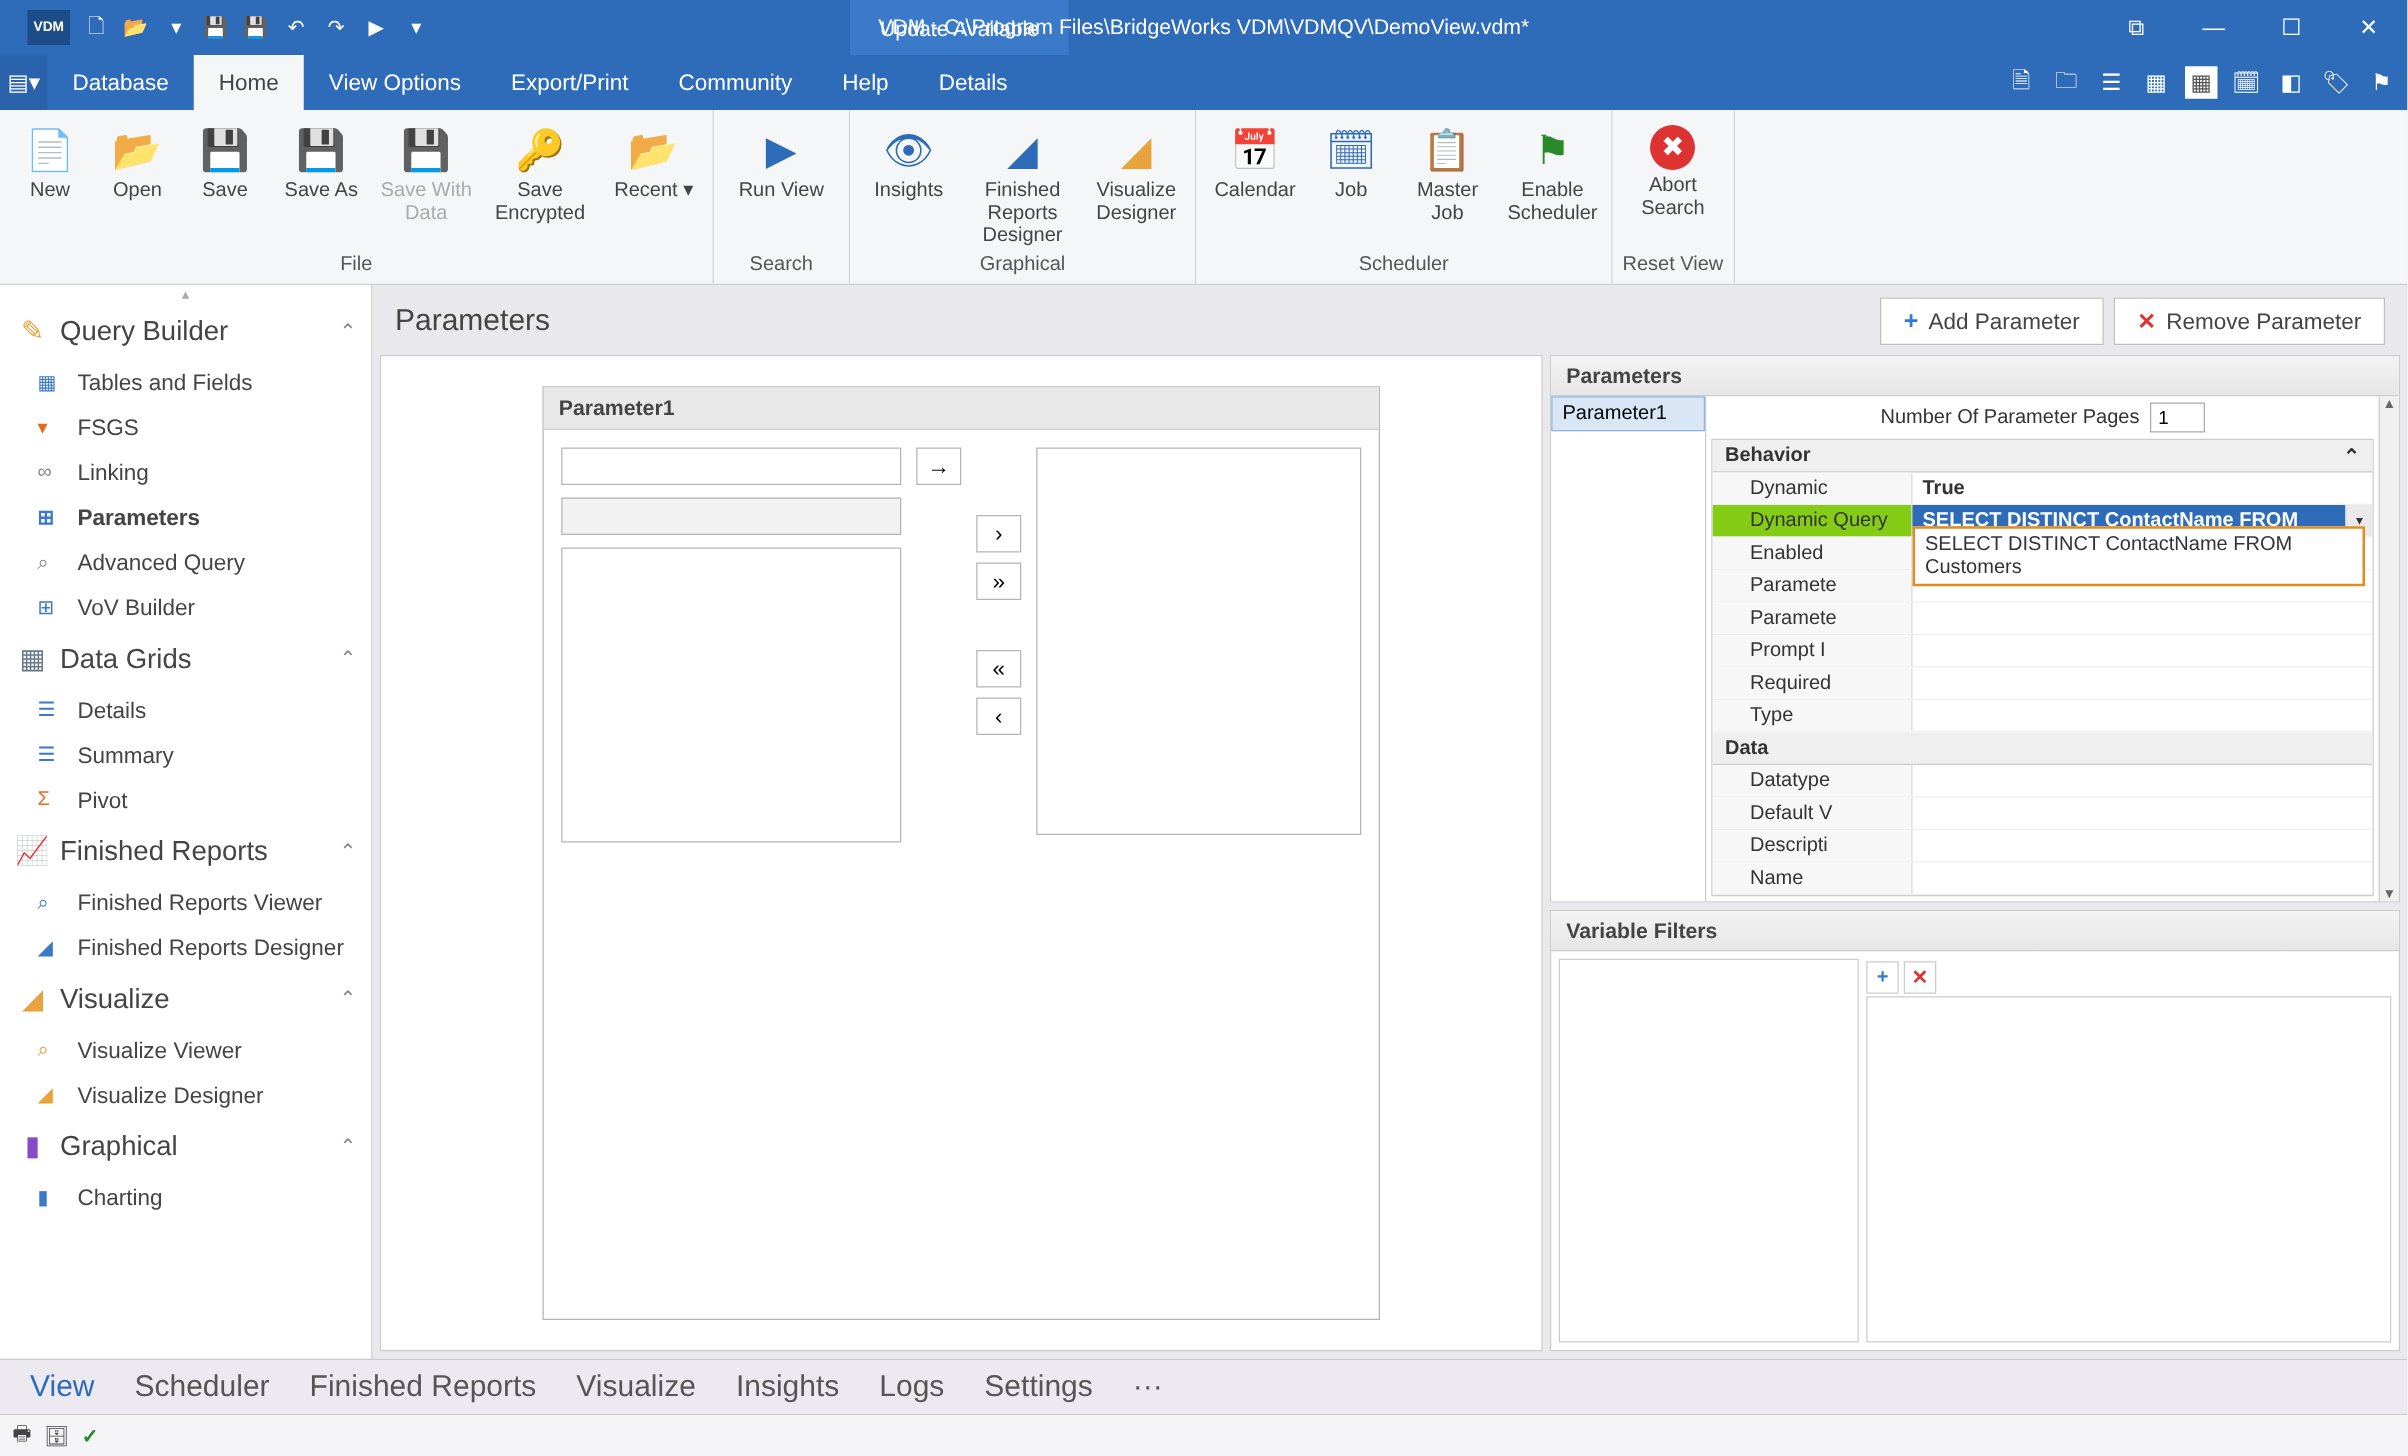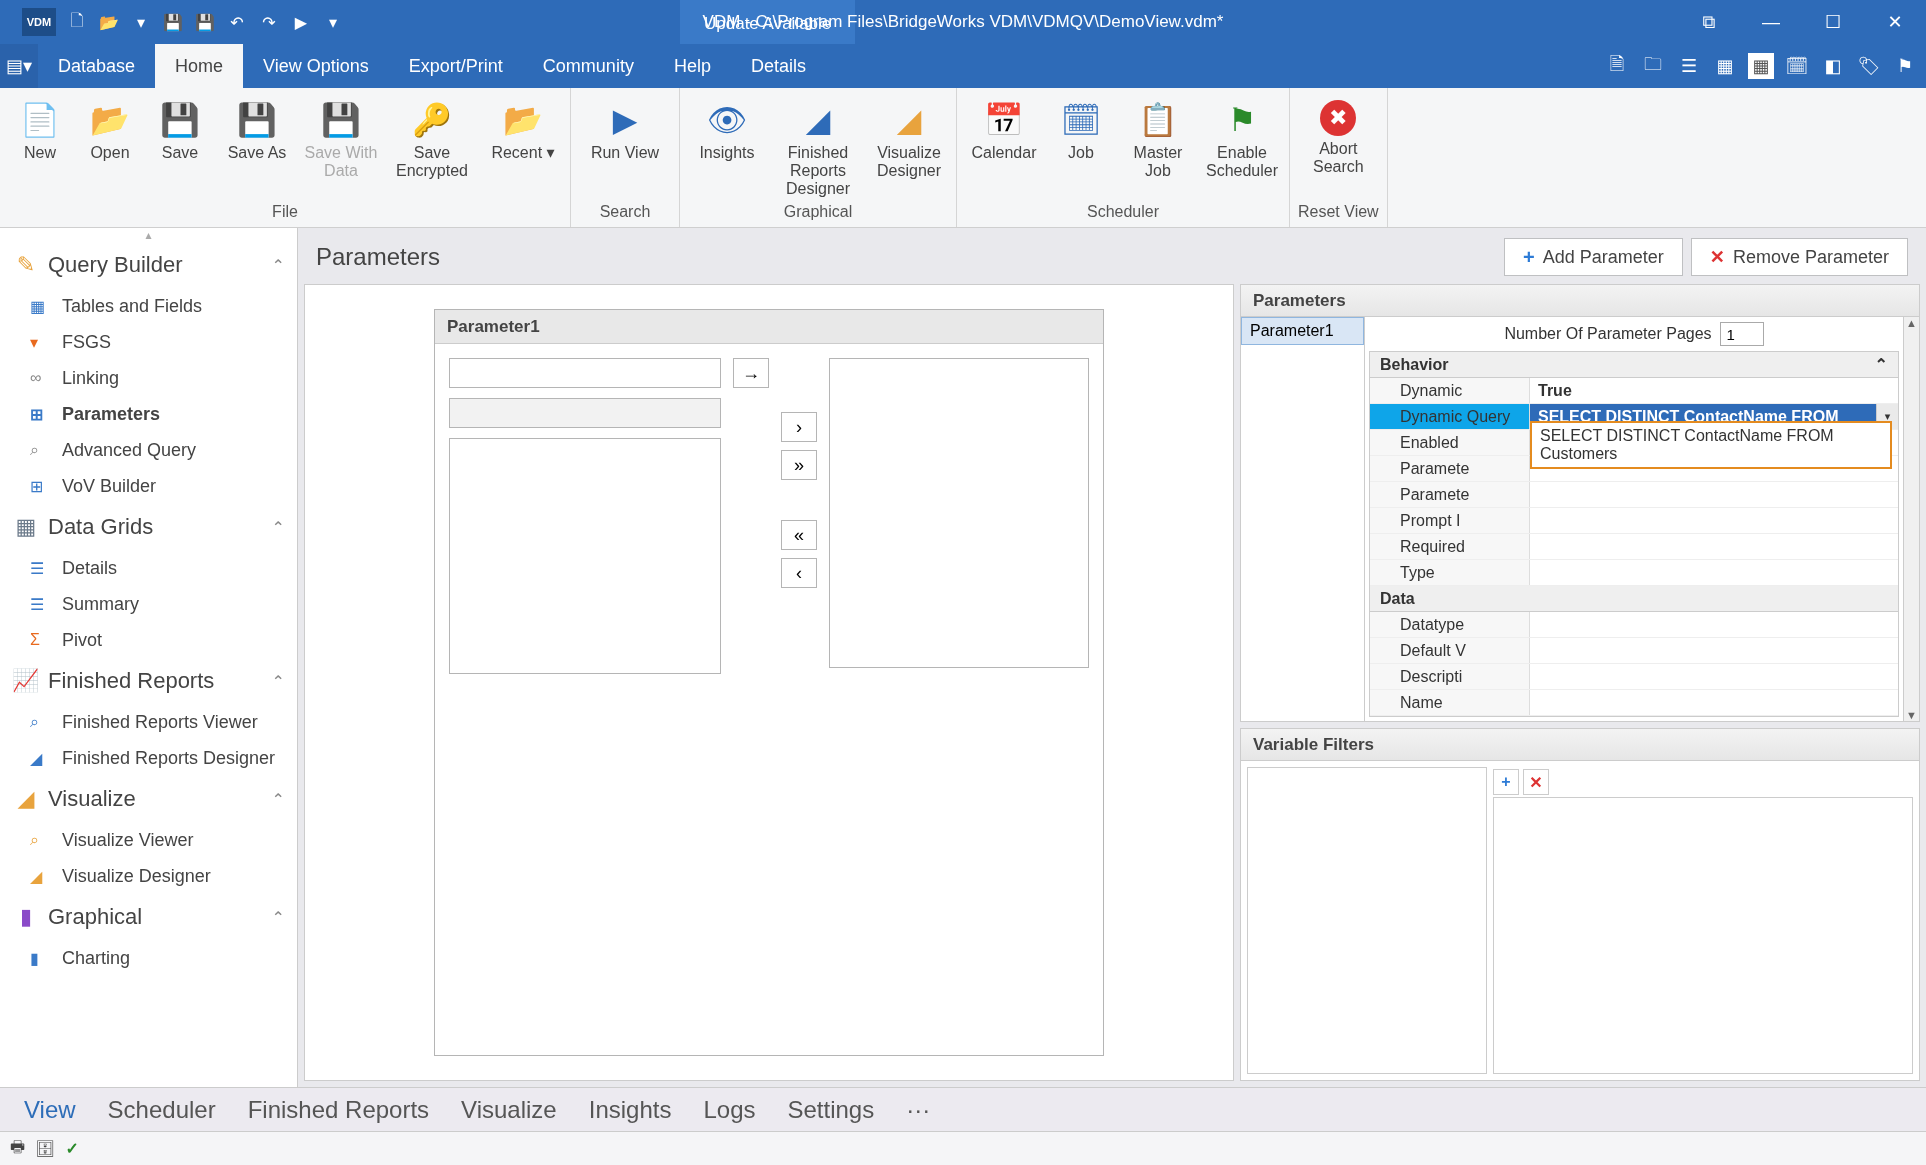--- a/index.html
+++ b/index.html
@@ -66,21 +66,21 @@
 .plist { width: 124px; border-right: 1px solid #ccc; background: #fff; }
 .plist .pitem { height: 28px; background: #d9e6f5; border: 1px solid #8fb6df; display: flex; align-items: center; padding: 0 8px; font-size: 16px; }
 .pprops { flex: 1; display: flex; flex-direction: column; font-size: 16px; color: #333; position: relative; }
 .pprow { height: 34px; display: flex; align-items: center; padding: 0 12px; gap: 8px; }
 .pprow input { width: 44px; height: 24px; border: 1px solid #aaa; padding: 0 6px; text-align: left; font-size: 15px; }
 .propgrid { border: 1px solid #ccc; margin: 0 4px 4px 4px; flex: 1; overflow: hidden; font-size: 16px; }
 .pghdr { height: 26px; background: #efefef; border-bottom: 1px solid #ccc; display: flex; align-items: center; justify-content: space-between; padding: 12px 10px; font-weight: 600; }
 .pgrow { height: 26px; display: flex; border-bottom: 1px solid #eee; }
 .pgrow .pglabel { width: 160px; padding-left: 30px; display: flex; align-items: center; background: #f7f7f7; border-right: 1px solid #ddd; }
 .pgrow .pgval { flex: 1; padding-left: 8px; display: flex; align-items: center; }
-.pgrow.sel .pglabel { background: #0ea5e9; }
+.pgrow.sel .pglabel { background: #84cc16; }
 .pgrow.sel .pgval { background: #2e6bb8; color: #fff; font-weight: 600; }
 .pgrow .dropbtn { width: 22px; background: #eaeaea; border-left: 1px solid #ccc; display: flex; align-items: center; justify-content: center; font-size: 11px; }
 .autocomplete { position: absolute; left: 160px; top: 69px; right: 6px; background: #fff; border: 2px solid #e48b1f; z-index: 10; }
 .autocomplete .acitem { padding: 4px 8px; font-size: 16px; color: #333; }
 .vf-panel { flex: 1; }
 .vf-body { flex: 1; display: flex; padding: 6px; gap: 6px; }
 .vf-left { width: 240px; border: 1px solid #ccc; background: #fff; }
 .vf-right { flex: 1; display: flex; flex-direction: column; }
 .vf-tools { height: 30px; display: flex; align-items: center; gap: 4px; }
 .vf-tools .vtbtn { width: 26px; height: 26px; border: 1px solid #ccc; background: #fff; display: flex; align-items: center; justify-content: center; cursor: pointer; }

